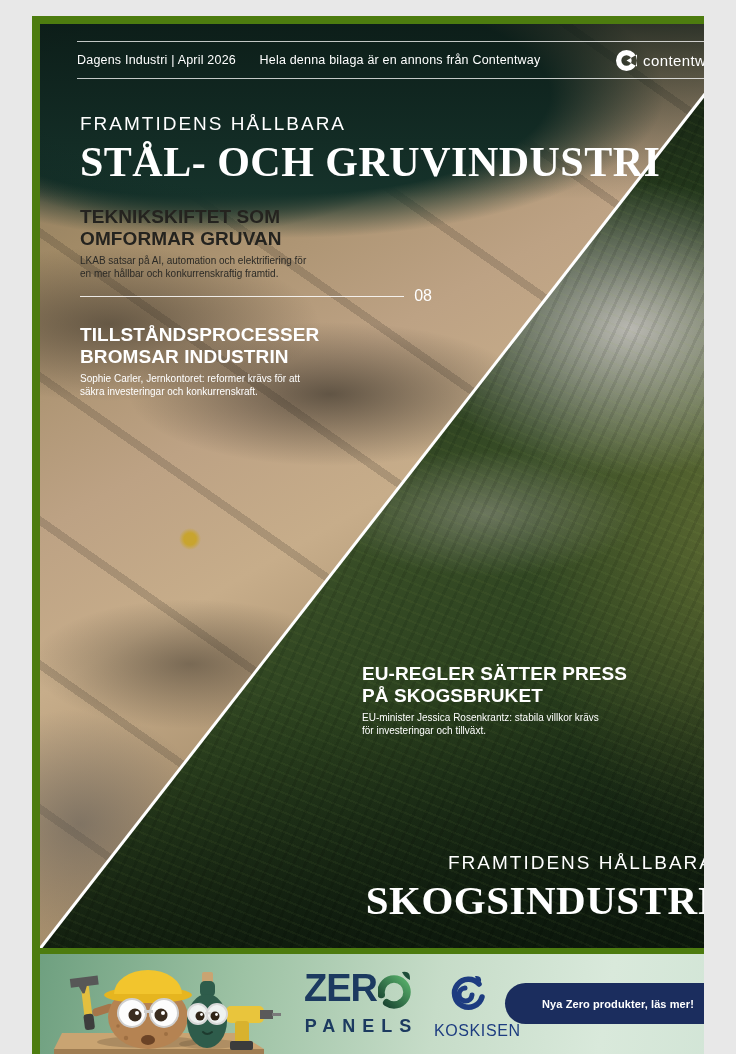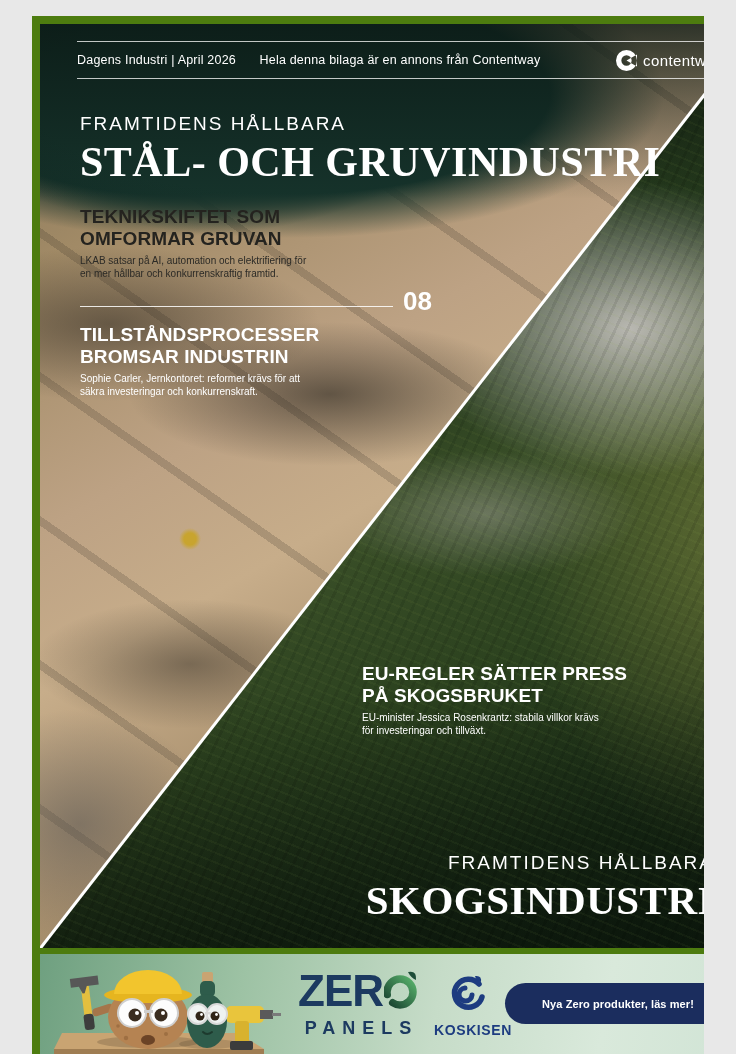--- a/index.html
+++ b/index.html
@@ -79,21 +79,21 @@
   .teaser-title {
     font-size:19px; font-weight:bold; line-height:1.16; letter-spacing:0.1px;
     white-space:pre-line;
   }
   .teaser-body {
     font-size:10px; line-height:1.26; margin-top:5px; white-space:pre-line;
     width:420px;
   }
   .pageline { display:flex; align-items:flex-end; margin-top:8px; }
   .pageline .rule { flex:1; border-bottom:1px solid rgba(255,255,255,0.85); margin-bottom:7px; }
-  .pageline .pnum { margin-left:10px; font-size:26px; font-weight:700; color:#fff; line-height:1; }
+  .pageline .pnum { margin-left:10px; font-size:16px; font-weight:400; color:#fff; line-height:1; }
 
   .t1 { left:40px; top:182px; width:352px; }
   .t1 .teaser-title { color:#24231f; }
   .t1 .teaser-body  { color:#2b2a26; }
   .t2 { left:40px; top:300px; width:352px; }
   .t3 { left:322px; top:639px; width:353px; }
   .t3 .teaser-body, .t4 .teaser-body { width:400px; }
   .t4 { left:322px; top:741px; width:353px; }
 
   
@@ -102,25 +102,25 @@
 
   
   .banner {
     position:absolute; left:8px; top:938px; width:720px; height:102px;
     background:linear-gradient(100deg, #6fa080 0%, #9dc2a4 28%, #c6dcc8 55%, #d9e9db 78%, #cfe3d4 100%);
   }
   .mascots { position:absolute; left:14px; bottom:2px; }
 
   .zero-logo { position:absolute; left:247px; top:16px; width:142px; text-align:center; color:#1c3a60; }
   .zero-word { display:flex; align-items:flex-start; justify-content:center; }
-  .zero-text { font-size:44px; font-weight:bold; letter-spacing:-1px; line-height:0.95; }
+  .zero-text { font-size:38px; font-weight:bold; letter-spacing:-1px; line-height:0.95; }
   .zero-sub { font-size:18px; font-weight:bold; letter-spacing:7px; margin-top:6px; text-indent:7px; }
 
   .koskisen { position:absolute; left:394px; top:20px; width:68px; text-align:center; color:#1d3c80; }
-  .koskisen-label { font-size:14px; font-weight:bold; letter-spacing:0.6px; margin-top:2px; }
+  .koskisen-label { font-size:16px; font-weight:normal; letter-spacing:0.6px; margin-top:2px; }
 
   .cta {
     position:absolute; left:465px; top:29px; width:226px; height:41px;
     background:#1b2d5e; border:none; border-radius:21px; cursor:pointer;
     color:#fff; font-family:"Liberation Sans", sans-serif;
     font-size:11px; font-weight:bold; letter-spacing:0.1px;
     display:flex; align-items:center; justify-content:center;
   }
 </style>
 </head>

